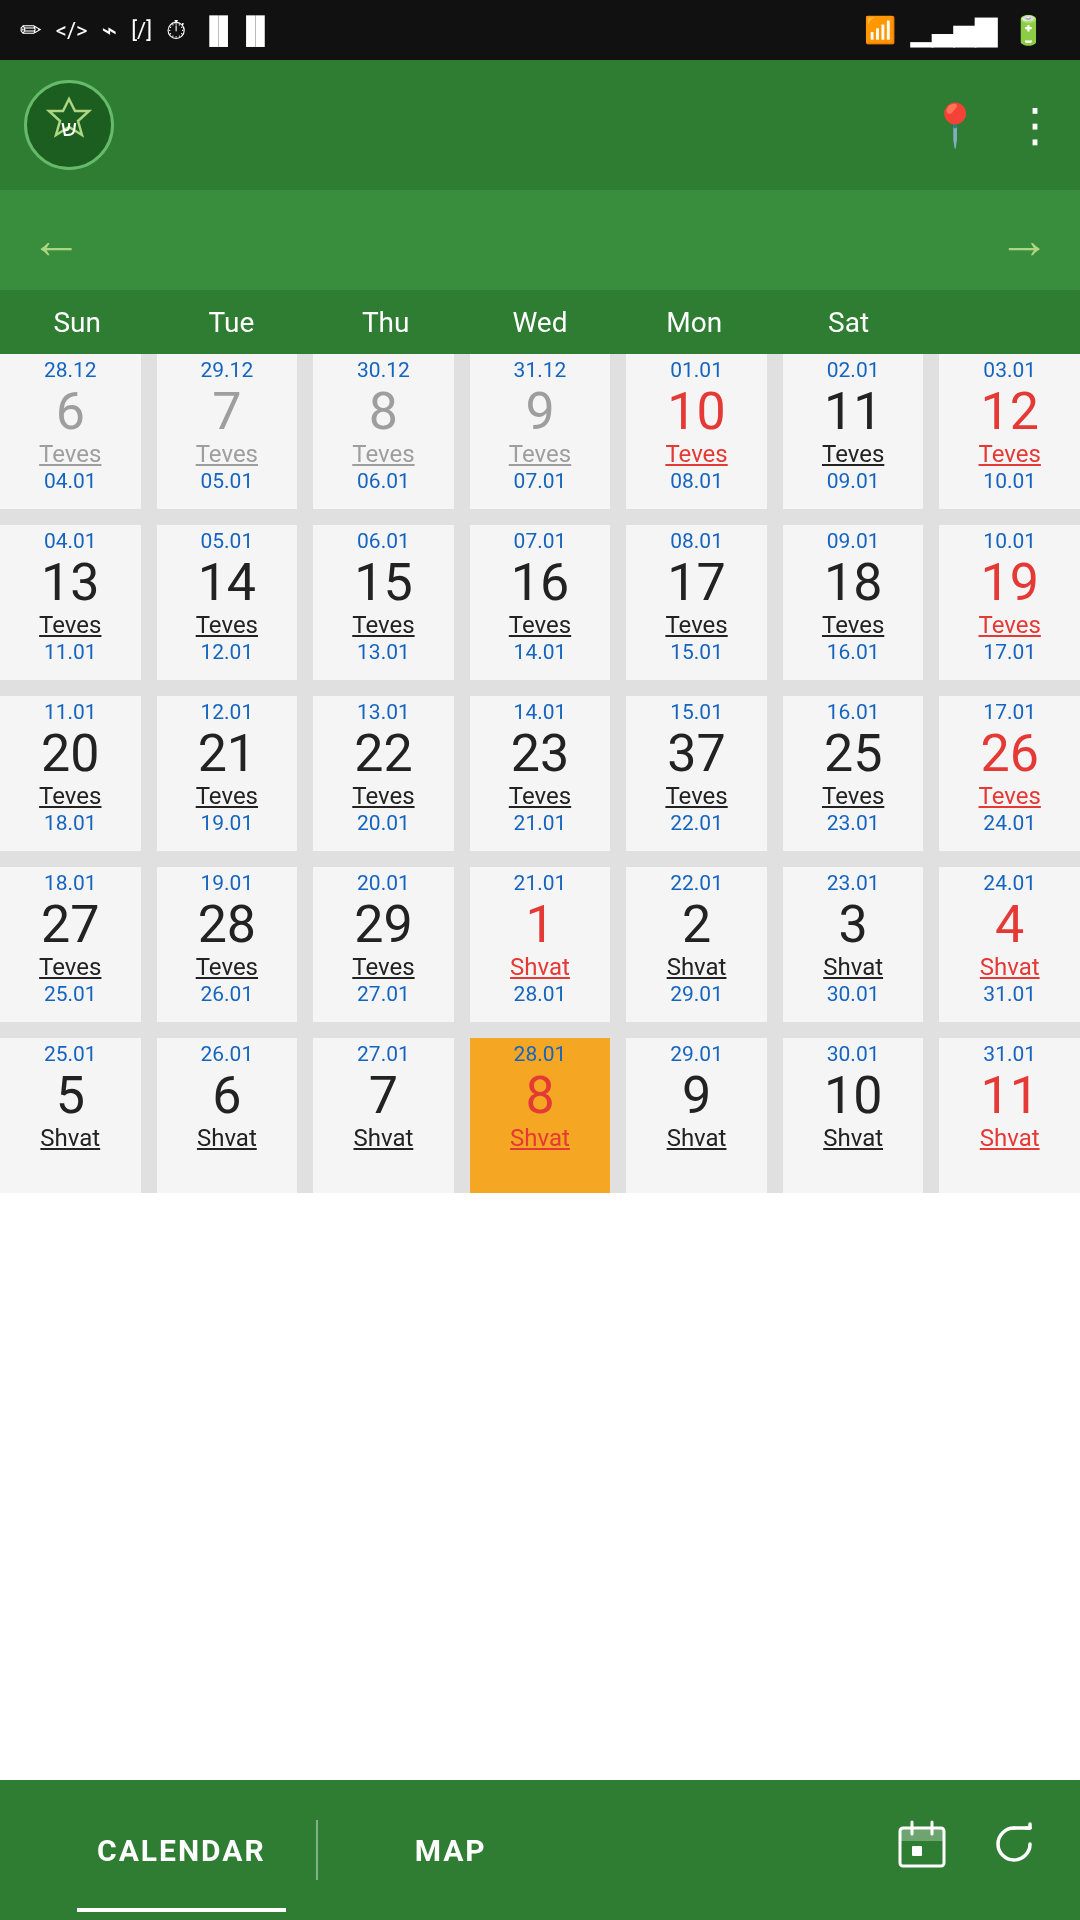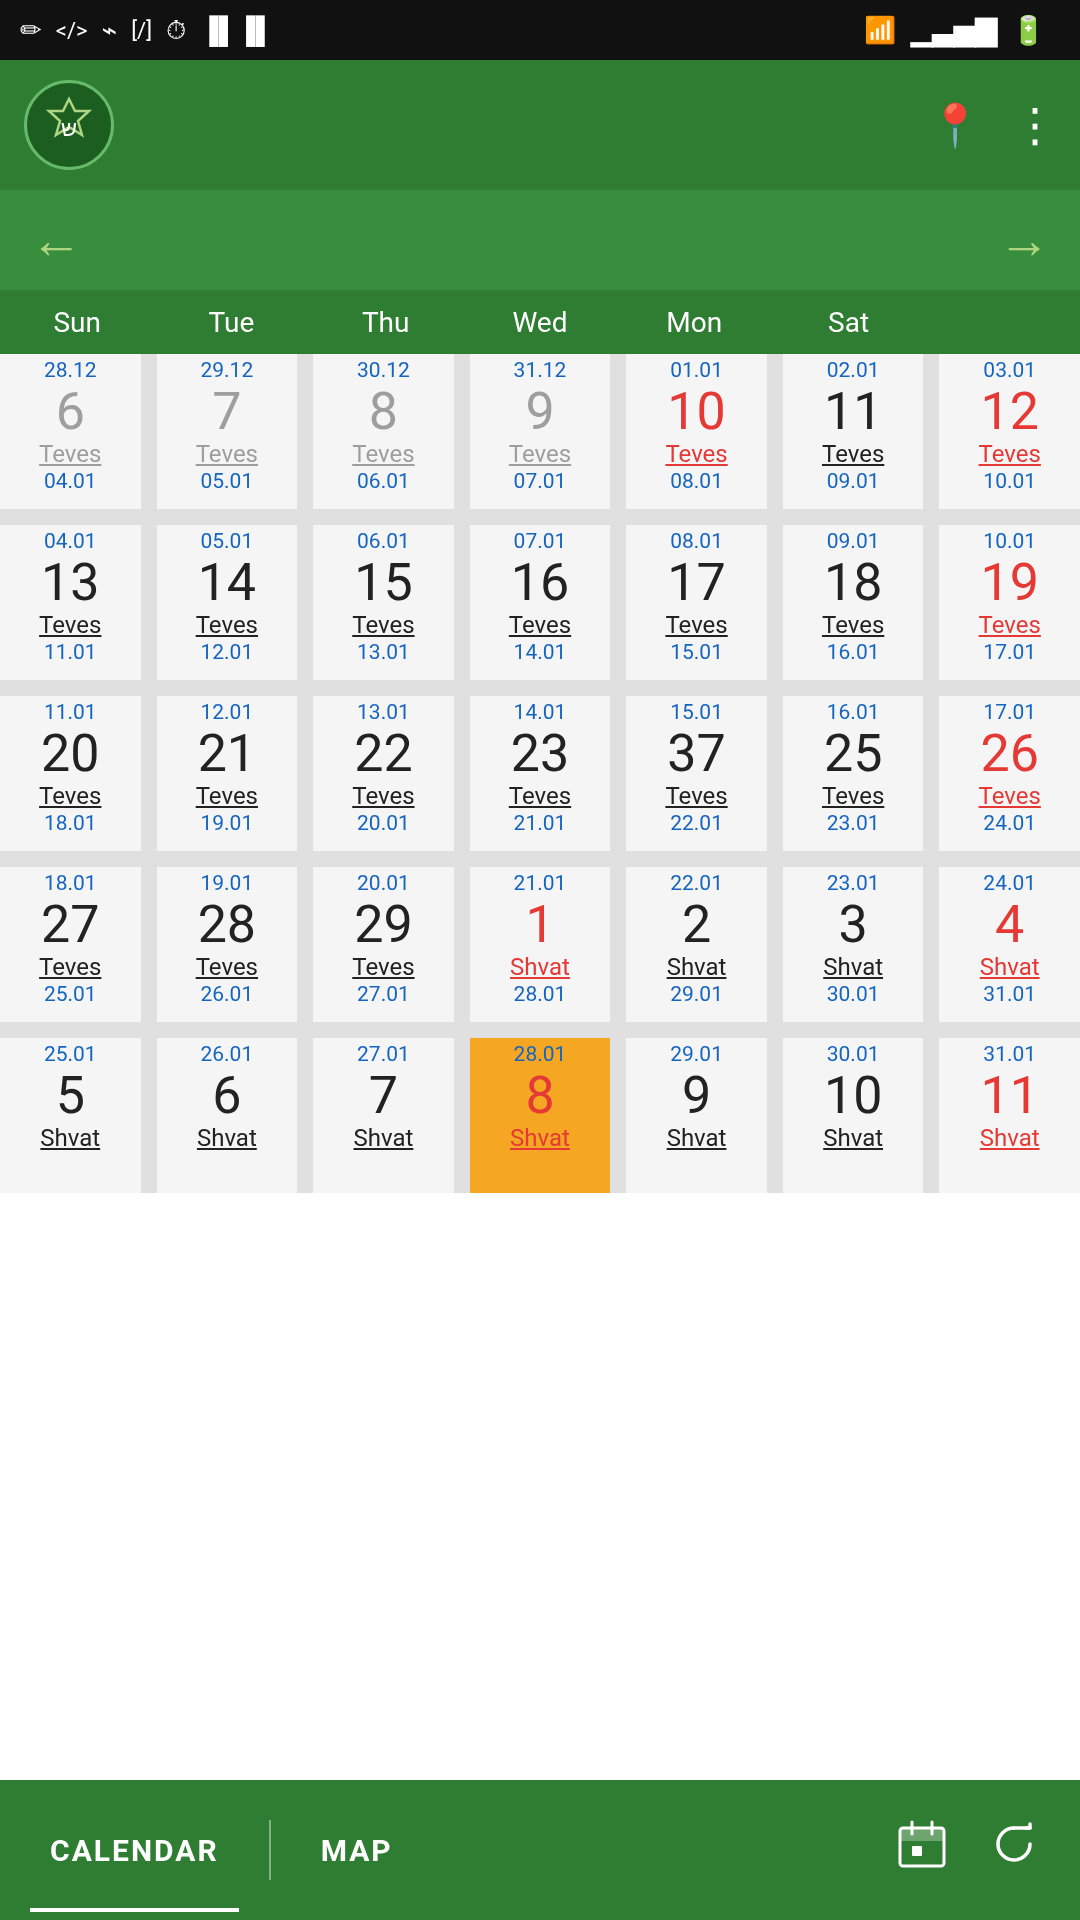--- a/index.html
+++ b/index.html
@@ -158,20 +158,21 @@
       align-items: center;
       justify-content: center;
       height: 100%;
       padding: 5px 50px;
       color: #fff;
       font-size: 30px;
       font-weight: bold;
       letter-spacing: 2px;
       cursor: pointer;
       position: relative;
+      margin-left: 47px;
     }
     .bottom-tab.active::after {
       content: '';
       position: absolute;
       bottom: 8px;
       left: 30px;
       right: 30px;
       height: 4px;
       background: #fff;
     }

